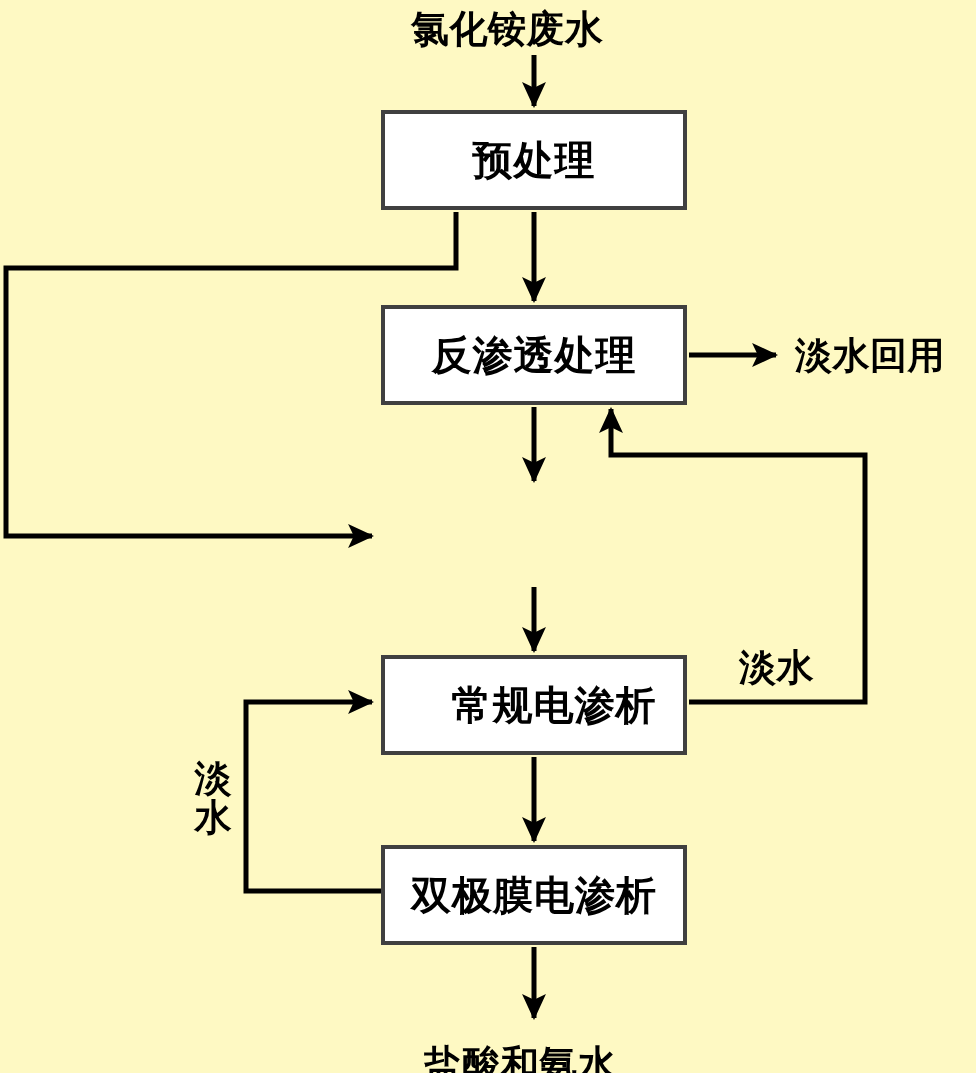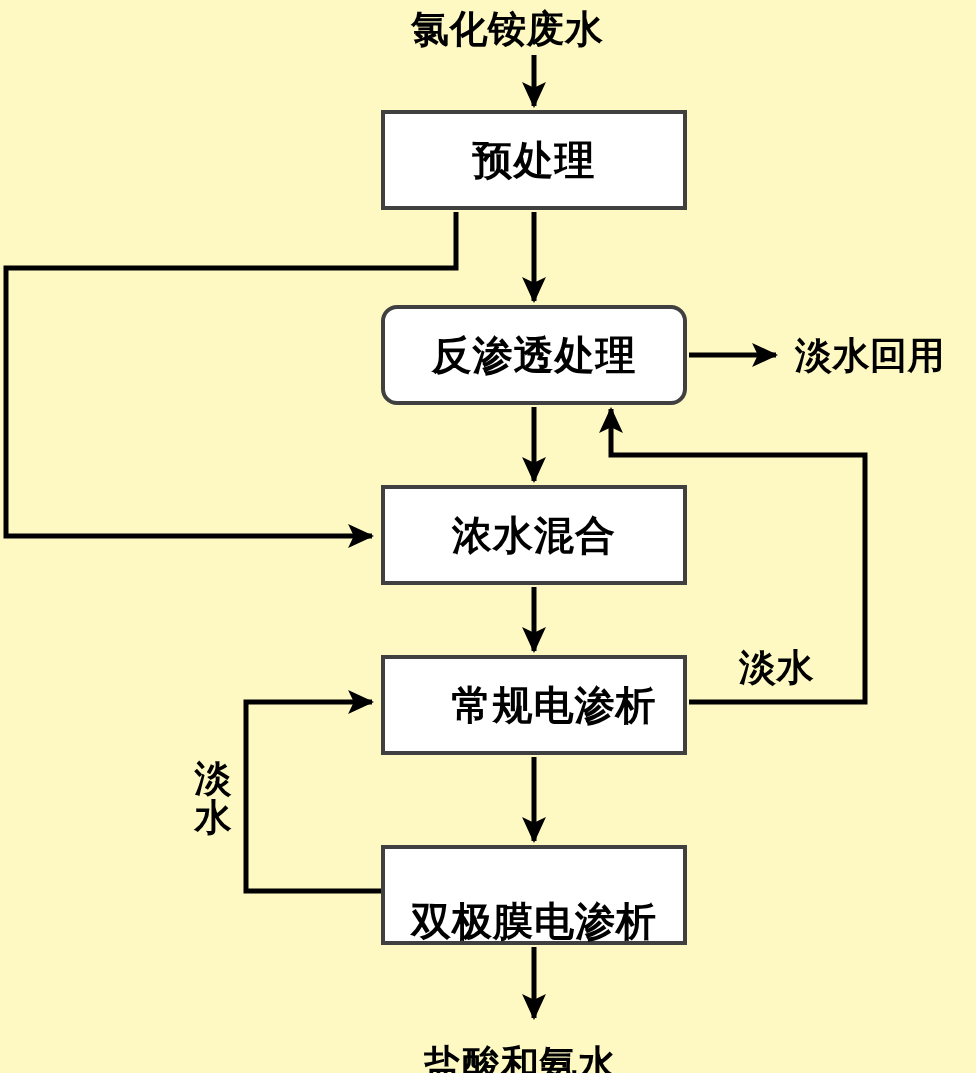--- a/index.html
+++ b/index.html
@@ -62,24 +62,24 @@
   }
   .t-start   { font-size: 38px; left: 411px; top: 10px; }
   .t-ro-out  { font-size: 37px; left: 795px; top: 337px; }
   .t-lt05    { font-size: 37px; left: 560px; top: 239px; }
   .t-gt05    { font-size: 37px; left: 14px;  top: 462px; }
   .t-fresh-r { font-size: 37px; left: 739px; top: 649px; }
   .t-fresh-l { font-size: 37px; left: 190px; top: 760px; }
   .t-out     { font-size: 38px; left: 424px; top: 1023px; }
 
   .n-pre  { left: 381px; top: 110px; width: 306px; height: 100px; font-size: 40px; }
-  .n-ro   { left: 381px; top: 305px; width: 306px; height: 100px; font-size: 40px; border-radius: 16px; }
+  .n-ro   { left: 381px; top: 305px; width: 306px; height: 100px; font-size: 40px; }
   .n-mix  { left: 381px; top: 485px; width: 306px; height: 100px; font-size: 40px; }
   .n-ced  { left: 381px; top: 655px; width: 306px; height: 100px; font-size: 40px; padding-left: 40px; }
-  .n-bmed { left: 381px; top: 845px; width: 306px; height: 100px; font-size: 40px; align-items: flex-end; }
+  .n-bmed { left: 381px; top: 845px; width: 306px; height: 100px; font-size: 40px; }
 </style>
 </head>
 <body>
 
 <div id="canvas">
 
   <svg id="wires" viewBox="0 0 976 1073" width="976" height="1073" xmlns="http://www.w3.org/2000/svg">
     <defs>
       <marker id="ah" viewBox="0 0 10 10" refX="9.2" refY="5" markerWidth="5.2" markerHeight="5.2" orient="auto-start-reverse">
         <path d="M0,0.4 L10,5 L0,9.6 L2.2,5 Z" fill="#000000"></path>
@@ -117,23 +117,20 @@
   </div>
 
 
   <div class="node n-ro">
     <span class="node-label">反渗透处理</span>
   </div>
 
   <div class="free-text t-ro-out">淡水回用</div>
 
 
-  <div class="node n-mix">
-    <span class="node-label">浓水混合</span>
-  </div>
 
   <div class="node n-ced">
     <span class="node-label">常规电渗析</span>
   </div>
 
   <div class="free-text t-fresh-r">淡水</div>
 
   <div class="free-text vertical t-fresh-l">淡水</div>
 
   <div class="node n-bmed">

